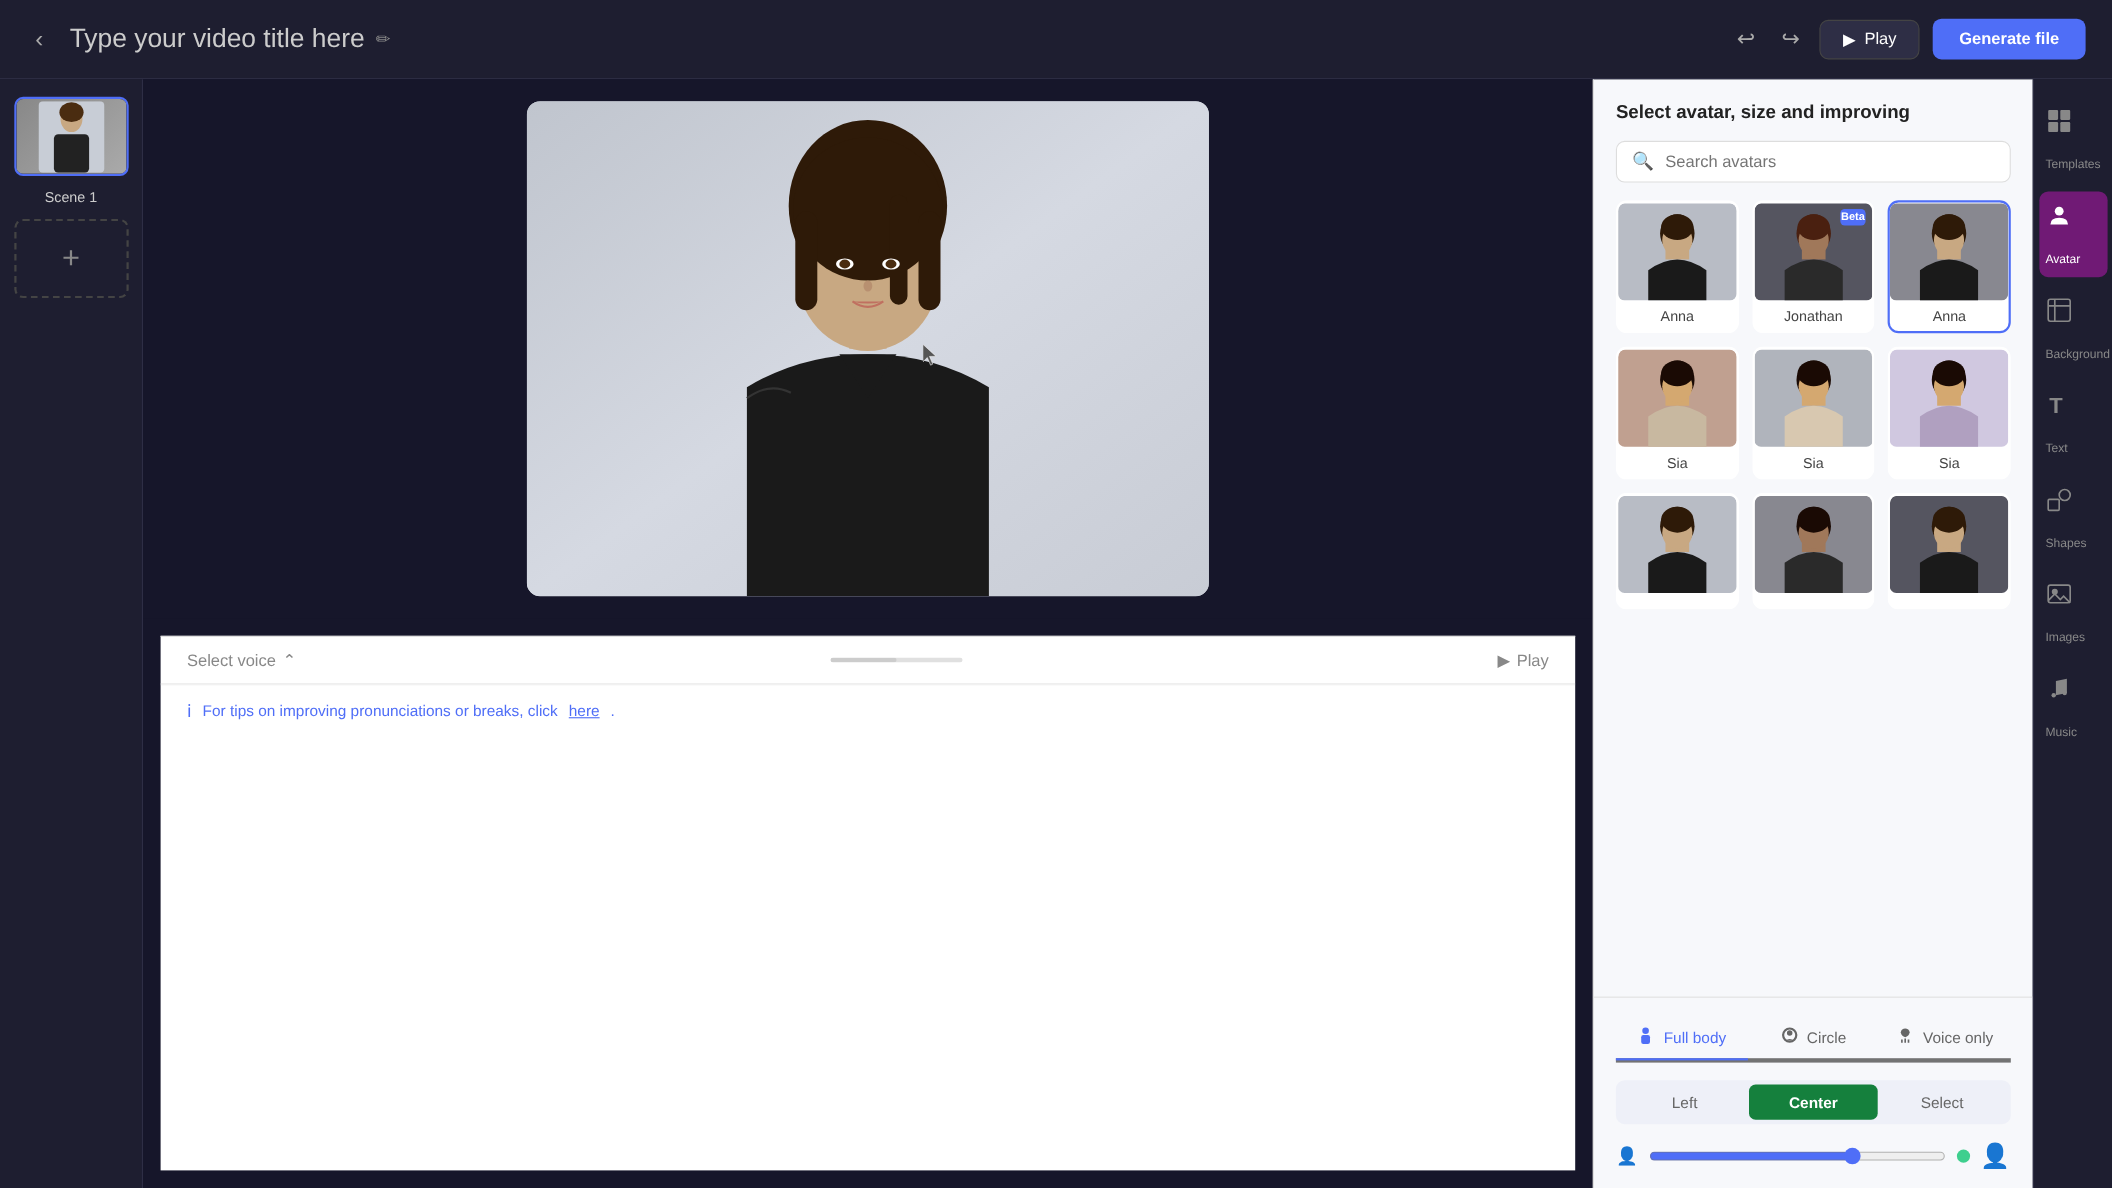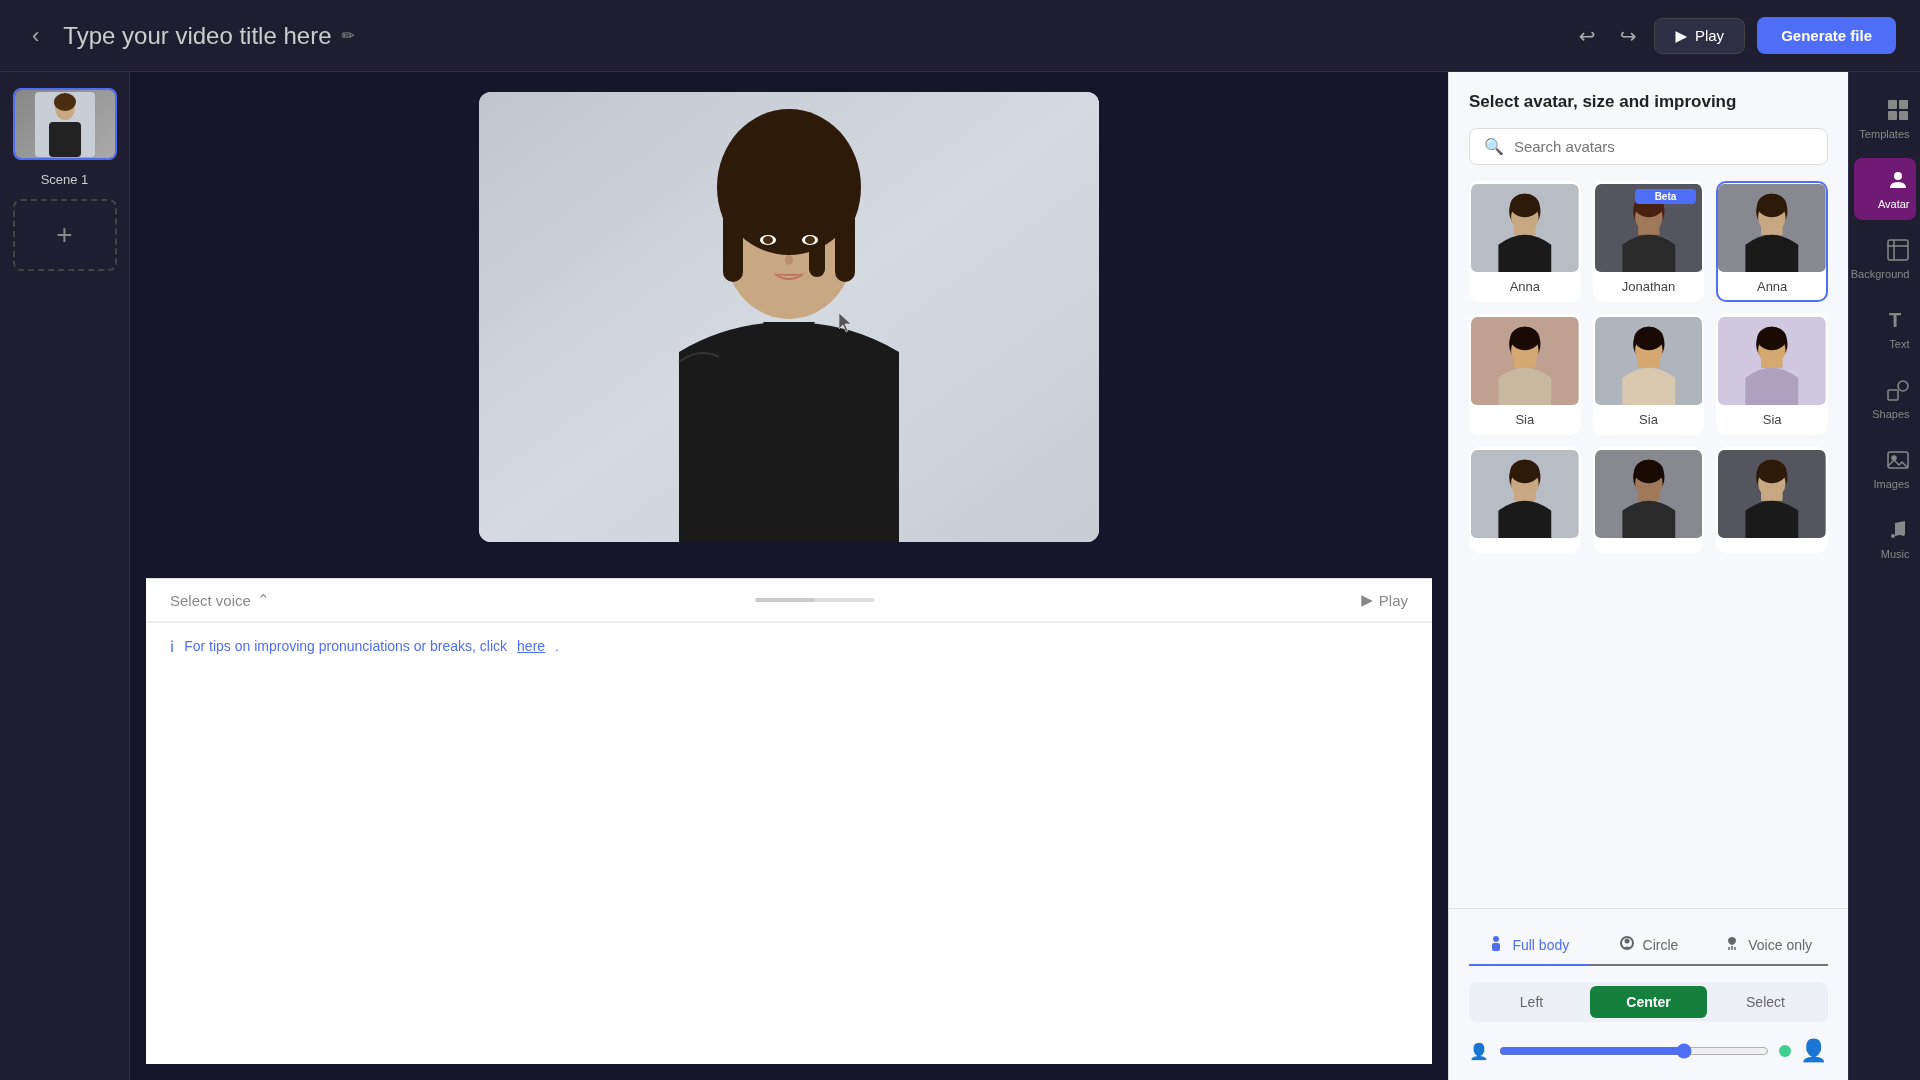--- a/index.html
+++ b/index.html
@@ -314,35 +314,35 @@
       padding: 6px 4px;
     }
     .beta-badge {
       position: absolute;
       top: 6px;
       right: 6px;
       background: #4f6ef7;
       color: #fff;
       font-size: 10px;
       font-weight: 700;
-      padding: 2px 20px;
+      padding: 2px 1px;
       border-radius: 4px;
       margin-left: 48px;
     }
 
     
     .size-section {
       background: #f7f8fb;
       border-top: 1px solid #e0e0e0;
       padding: 16px 20px;
     }
     .size-tabs {
       display: flex;
       gap: 0;
-      border-bottom: 2px solid #737373;
+      border-bottom: 4px solid #737373;
       margin-bottom: 16px;
     }
     .size-tab {
       flex: 1;
       display: flex;
       align-items: center;
       justify-content: center;
       gap: 8px;
       padding: 10px 6px;
       font-size: 14px;
@@ -406,22 +406,22 @@
       border-left: 1px solid #2e2e45;
       display: flex;
       flex-direction: column;
       align-items: center;
       padding: 16px 0;
       gap: 8px;
     }
     .sidebar-icon-btn {
       display: flex;
       flex-direction: column;
-      align-items: flex-end;
-      gap: 0;
+      align-items: flex-start;
+      gap: 16px;
       padding: 10px 6px;
       cursor: pointer;
       border-radius: 8px;
       width: 62px;
       background: none;
       border: none;
       color: #888;
     }
     .sidebar-icon-btn.active {
       background: #701a75;

